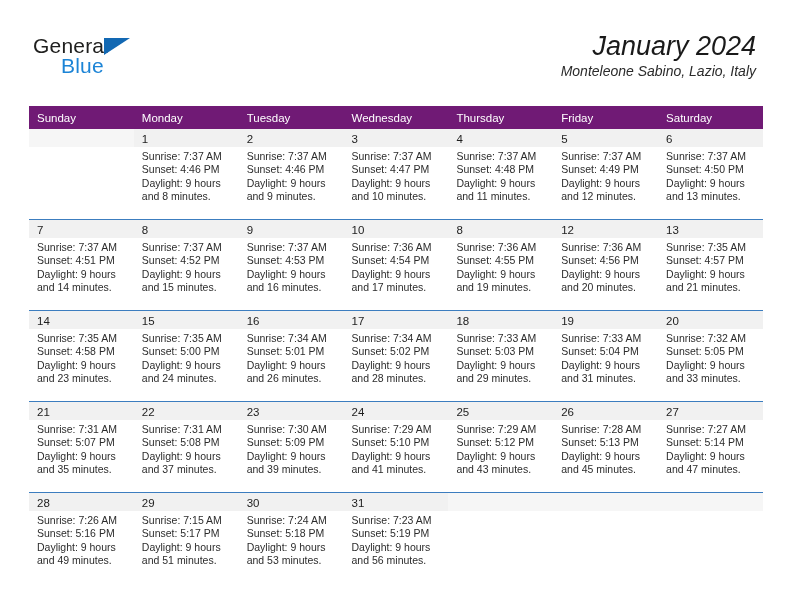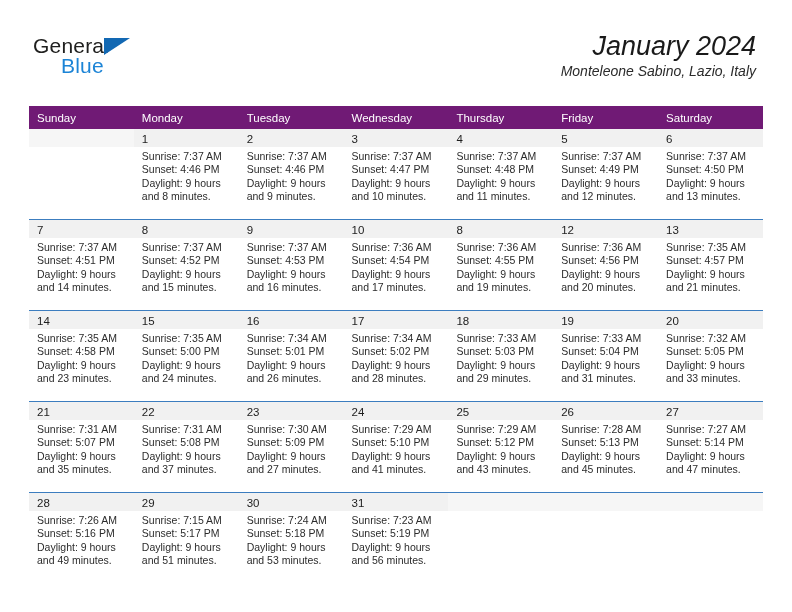--- a/index.html
+++ b/index.html
@@ -435,21 +435,21 @@
                 </div>
               </div>
             </td>
             <td>
               <div class="cell">
                 <div class="daynum-band">23</div>
                 <div class="info">
                   <div>Sunrise: 7:30 AM</div>
                   <div>Sunset: 5:09 PM</div>
                   <div>Daylight: 9 hours</div>
-                  <div>and 27 minutes.</div>
+                  <div>and 39 minutes.</div>
                 </div>
               </div>
             </td>
             <td>
               <div class="cell">
                 <div class="daynum-band">24</div>
                 <div class="info">
                   <div>Sunrise: 7:29 AM</div>
                   <div>Sunset: 5:10 PM</div>
                   <div>Daylight: 9 hours</div>

